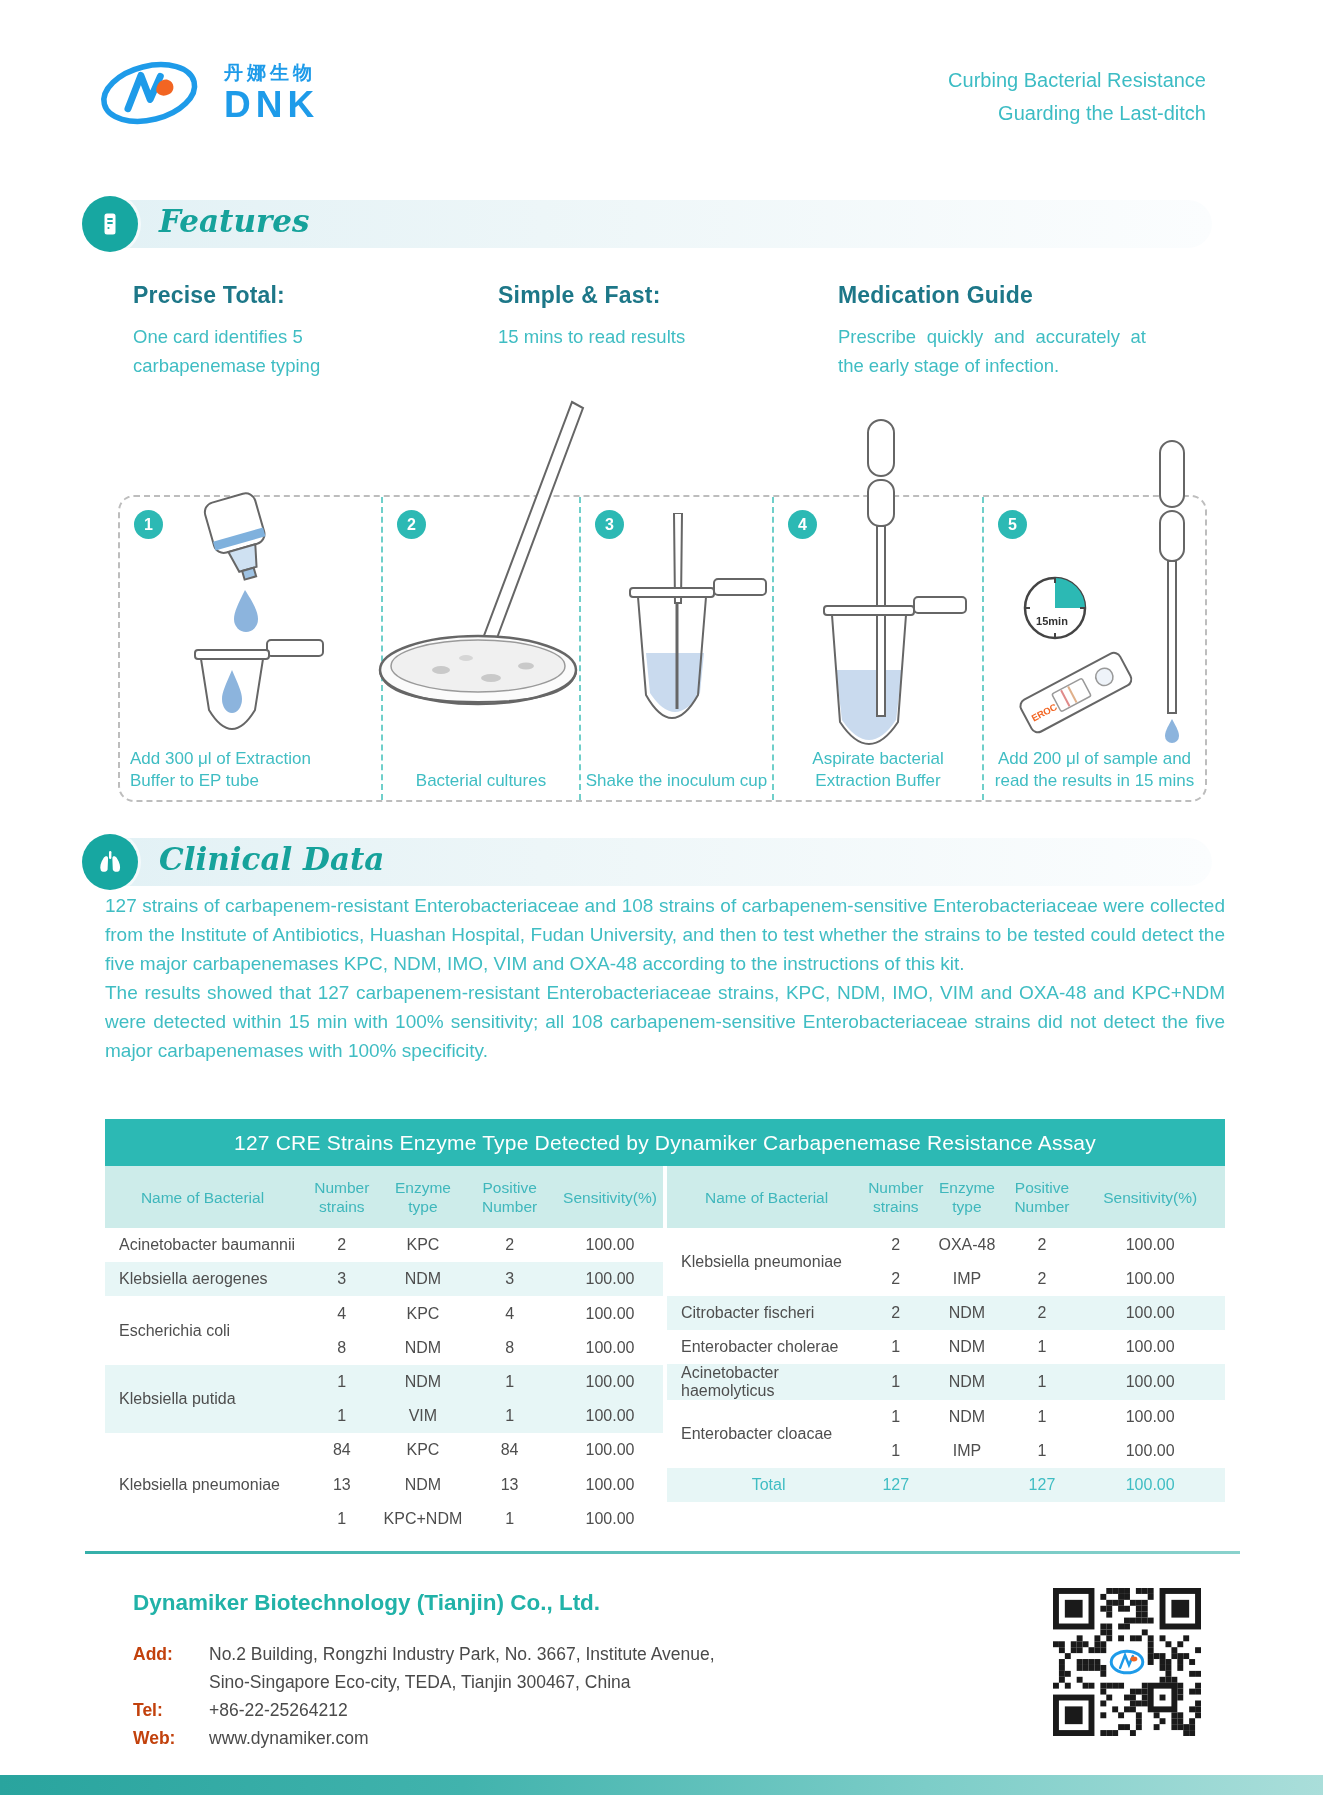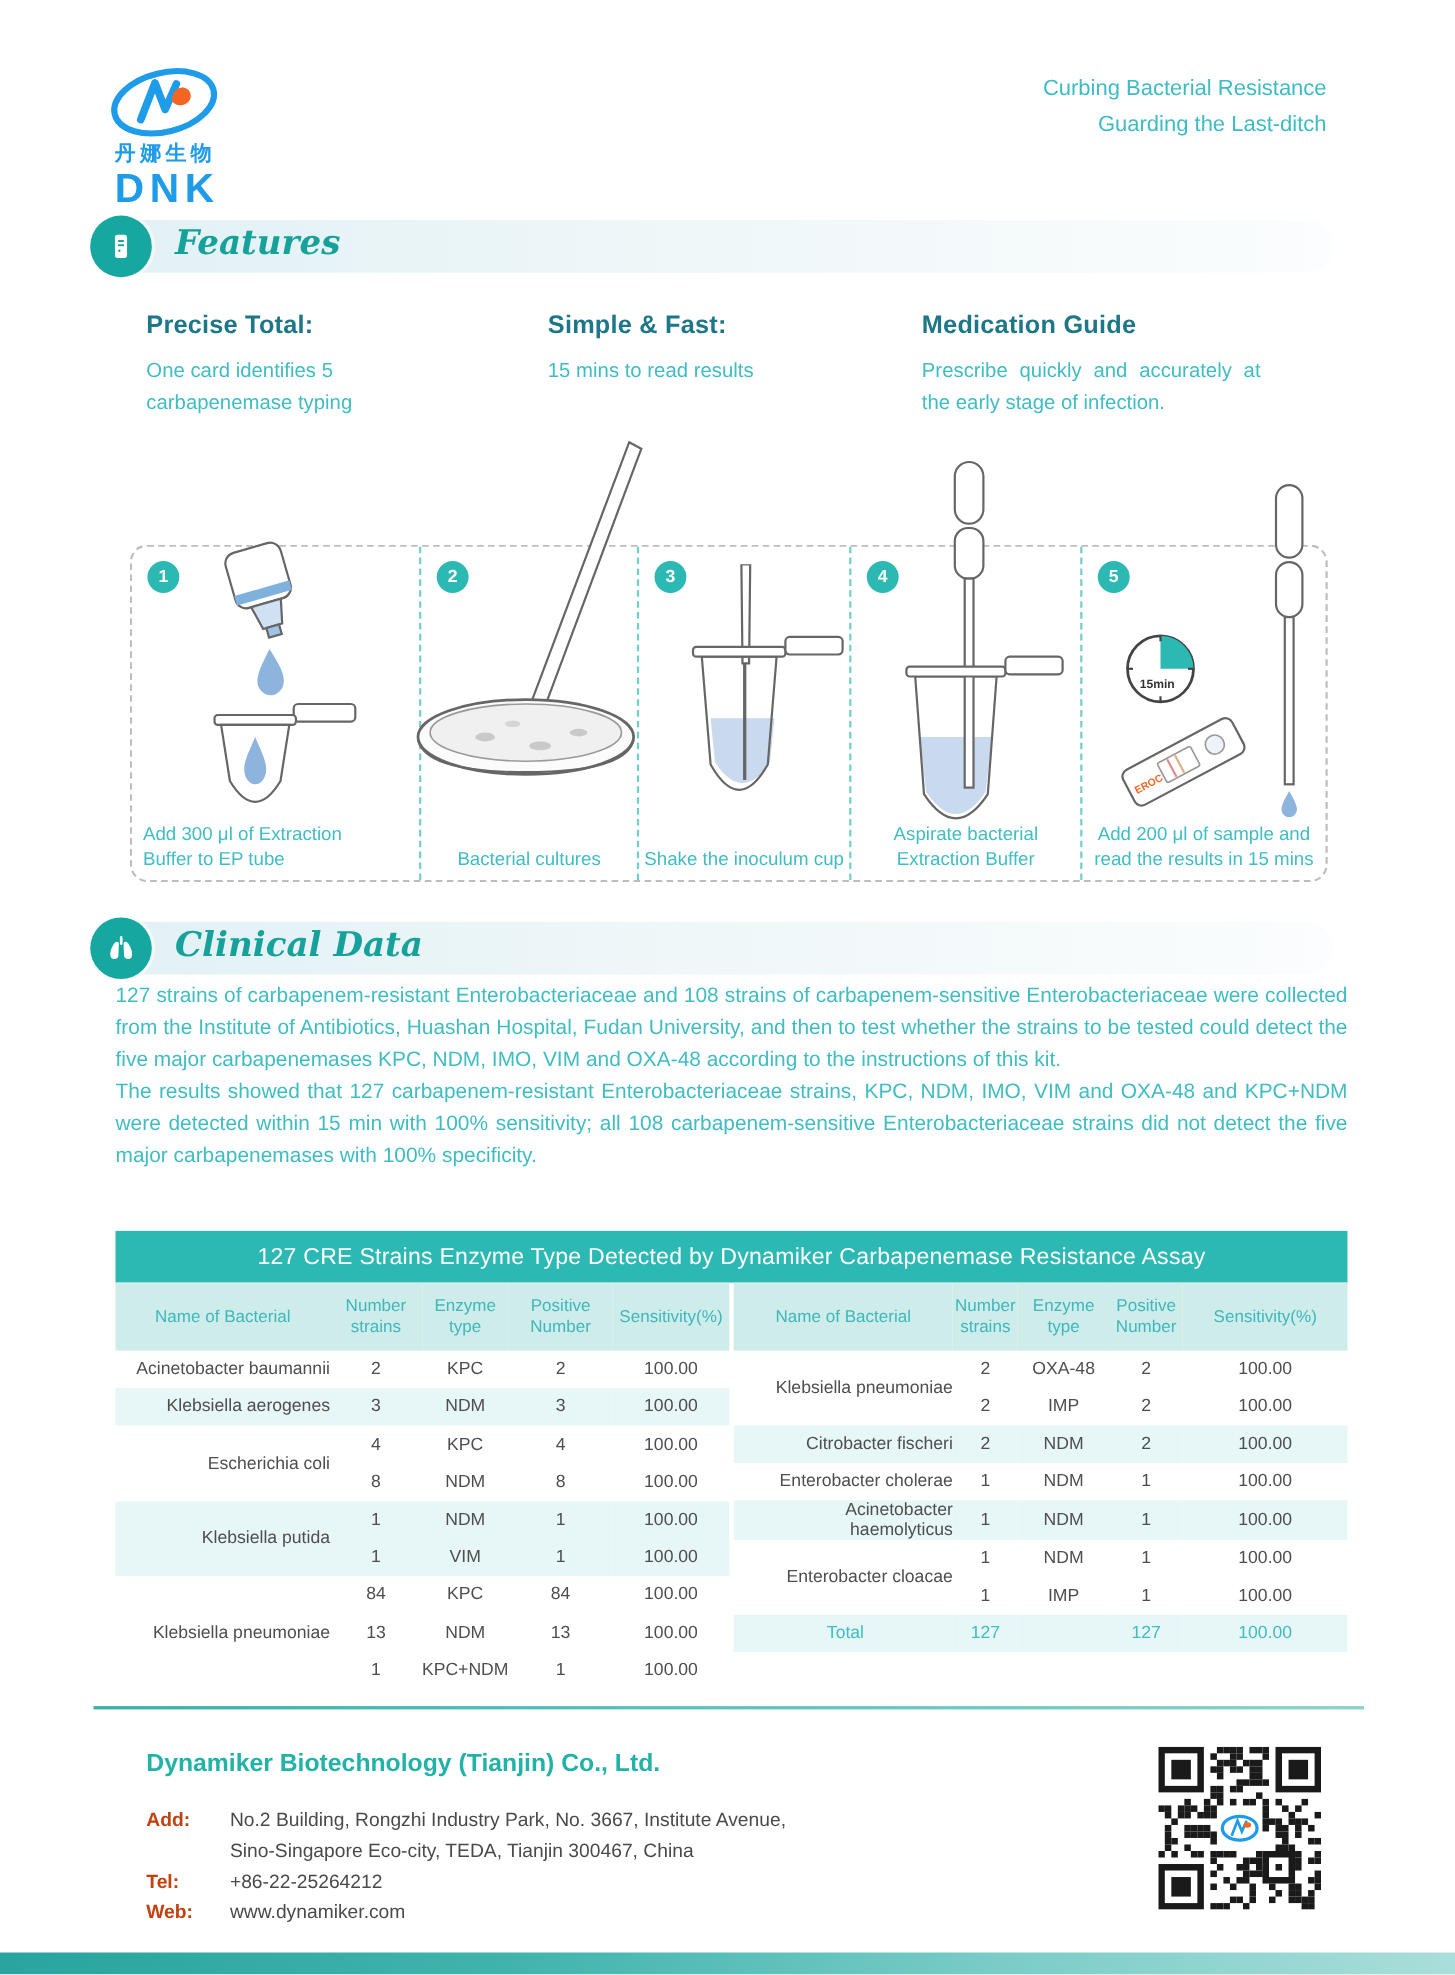--- a/index.html
+++ b/index.html
@@ -3,21 +3,21 @@
 <meta charset="utf-8">
 <style>
   * { margin:0; padding:0; box-sizing:border-box; }
   html,body { background:#e8e8e8; }
   body { font-family:"Liberation Sans", sans-serif; }
   .page {
     position:relative; width:1323px; height:1795px; background:#ffffff;
     overflow:hidden; margin:0 auto;
   }
   
-  .hdr-logo { position:absolute; left:96px; top:56px; display:flex; align-items:center; gap:0;flex-direction:column; }
+  .hdr-logo { position:absolute; left:96px; top:56px; display:flex; align-items:center; gap:16px; }
   .logo-text { display:flex; flex-direction:column; line-height:1; }
   .logo-cn { color:#1e9be9; font-size:19px; letter-spacing:4px; font-weight:bold; margin-bottom:4px; }
   .logo-en { color:#1e9be9; font-size:37px; font-weight:bold; letter-spacing:5px; }
   .tagline { position:absolute; right:117px; top:64px; text-align:right; color:#3cbcc4; font-size:20px; line-height:33px; }
 
   
   .bar { position:absolute; left:95px; width:1117px; height:48px; border-radius:26px;
          background:linear-gradient(90deg,#e2f1f5 0%,#edf6f8 40%,#fbfdfe 100%); }
   .bar .circ { position:absolute; left:-13px; top:-4px; width:56px; height:56px; border-radius:50%;
                background:#17a7a1; display:flex; align-items:center; justify-content:center;
@@ -55,21 +55,21 @@
 
   
   .tablewrap { position:absolute; left:105px; top:1119px; width:1120px; }
   .ttitle { background:#2cb9b4; color:#ffffff; height:47px; display:flex; align-items:center;
             justify-content:center; font-size:21px; letter-spacing:.2px; }
   .thalves { display:flex; gap:4px; }
   table.half { border-collapse:collapse; flex:1; table-layout:fixed; }
   table.half th { background:#cdecea; color:#3fb7bc; font-weight:normal; font-size:15.5px;
                   line-height:19px; height:62px; text-align:center; padding:0 2px; }
   table.half td { height:34px; font-size:16px; color:#4e4e4e; text-align:center; background:#ffffff; }
-  table.half td.name { text-align:right; padding-left:14px; }
+  table.half td.name { text-align:left; padding-left:14px; }
   table.half tr.alt td { background:#e7f6f6; }
   table.half tr.total td { color:#3fbdc3; }
   table.half tr.total td.name { text-align:center; padding-left:4px; }
 
   .divider { position:absolute; left:85px; top:1551px; width:1155px; height:3px;
              background:linear-gradient(90deg,#35b0aa,#8ad2cd); }
 
   
   .company { position:absolute; left:133px; top:1590px; color:#21b2a8; font-size:22.5px; font-weight:bold; }
   .finfo { position:absolute; left:133px; top:1640px; display:grid; grid-template-columns:62px auto;

